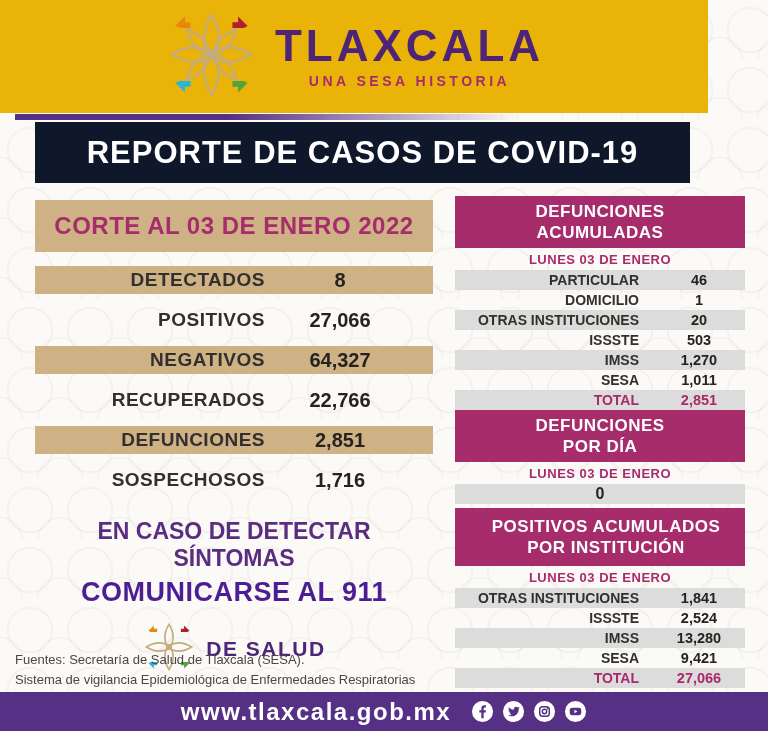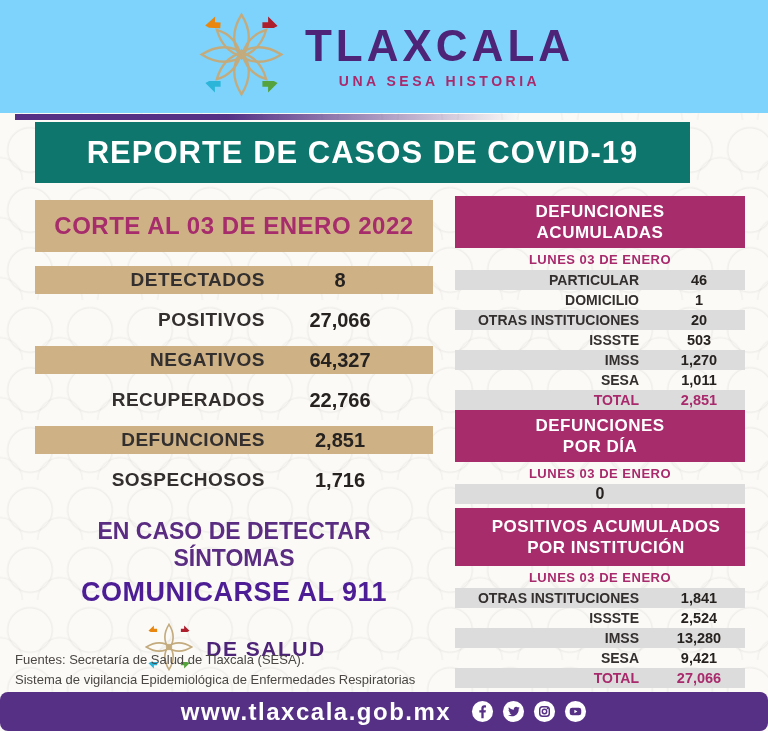--- a/index.html
+++ b/index.html
@@ -7,35 +7,35 @@
     width:768px; height:731px; position:relative; overflow:hidden;
     font-family:"Liberation Sans", sans-serif;
     background-color:#fbfaf7;
     background-image:
       radial-gradient(circle 26px at 30px 30px, rgba(0,0,0,0) 21px, rgba(150,140,125,.10) 22px, rgba(0,0,0,0) 24px),
       radial-gradient(circle 26px at 0px 60px,  rgba(0,0,0,0) 21px, rgba(150,140,125,.08) 22px, rgba(0,0,0,0) 24px),
       radial-gradient(circle 26px at 60px 60px, rgba(0,0,0,0) 21px, rgba(150,140,125,.08) 22px, rgba(0,0,0,0) 24px);
     background-size:60px 60px;
   }
   .header {
-    position:absolute; top:0; left:0; width:768px; height:113px;
-    background:#7dd3fc; display:flex; align-items:center; justify-content:center;
+    position:absolute; top:0; left:0; width:708px; height:113px;
+    background:#eab308; display:flex; align-items:center; justify-content:center;
     z-index:2;
   }
   .logo-group { display:flex; align-items:center; gap:16px; }
   .brand-text { display:flex; flex-direction:column; align-items:center; }
   .brand-name { font-size:44px; font-weight:bold; letter-spacing:4px; color:#4e2478; line-height:1; }
   .brand-tagline { font-size:14px; font-weight:bold; letter-spacing:3.5px; color:#a92a6c; margin-top:5px; }
   .divider-line {
     position:absolute; top:114px; left:15px; width:505px; height:6px;
     background:linear-gradient(to right, #553084 0%, #553084 42%, rgba(85,48,132,0) 100%);
   }
   .title-bar {
     position:absolute; top:122px; left:35px; width:655px; height:61px;
-    background:#0f766e; display:flex; align-items:center; justify-content:center;
+    background:#0f172a; display:flex; align-items:center; justify-content:center;
   }
   .title-bar span { color:#fff; font-size:31px; font-weight:bold; letter-spacing:1px; }
 
   
   .left-col { position:absolute; top:200px; left:35px; width:398px; }
   .corte-banner {
     height:52px; background:#ceb286; display:flex; align-items:center; justify-content:center;
   }
   .corte-banner span { color:#a62c6c; font-size:24px; font-weight:bold; letter-spacing:.5px; }
   .left-rows { margin-top:14px; }
@@ -65,21 +65,21 @@
   .rrow.shaded { background:#dcdcdc; }
   .rrow .tlabel { flex:1; text-align:right; padding-right:14px; font-size:14px; font-weight:bold; color:#332f2e; }
   .rrow .tvalue { flex:0 0 92px; text-align:center; font-size:14.5px; font-weight:bold; color:#262220; }
   .rrow.total .tlabel, .rrow.total .tvalue { color:#a92a6c; }
   .rrow.solo .tvalue { flex:1; text-align:center; font-size:16px; }
   .sec3 { margin-top:4px;padding-left:12px; }
 
   
   .footer {
     position:absolute; left:0; bottom:0; width:768px; height:39px;
-    background:#553084; display:flex; align-items:center; justify-content:center; gap:20px;border-radius:8px;
+    background:#553084; display:flex; align-items:center; justify-content:center; gap:20px;
   }
   .footer-url { color:#fff; font-size:24px; font-weight:bold; letter-spacing:1.5px; }
   .social { display:flex; align-items:center; gap:8px; }
   .social svg { display:block; }
 </style>
 </head>
 <body>
 
 <div class="header">
   <div class="logo-group">

